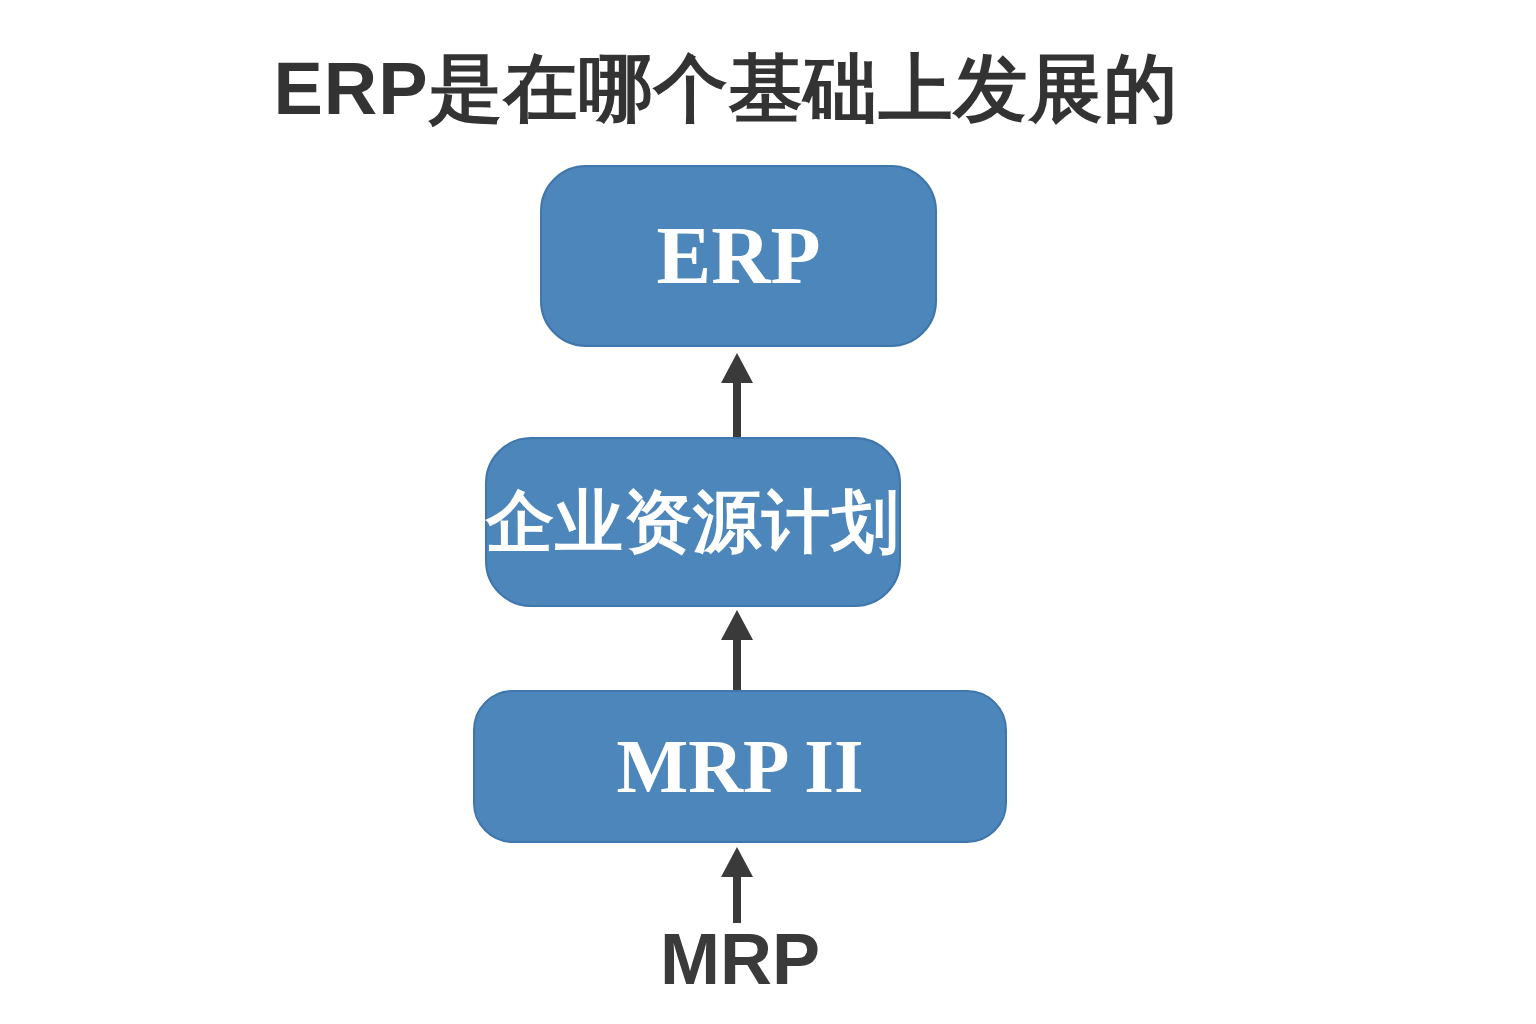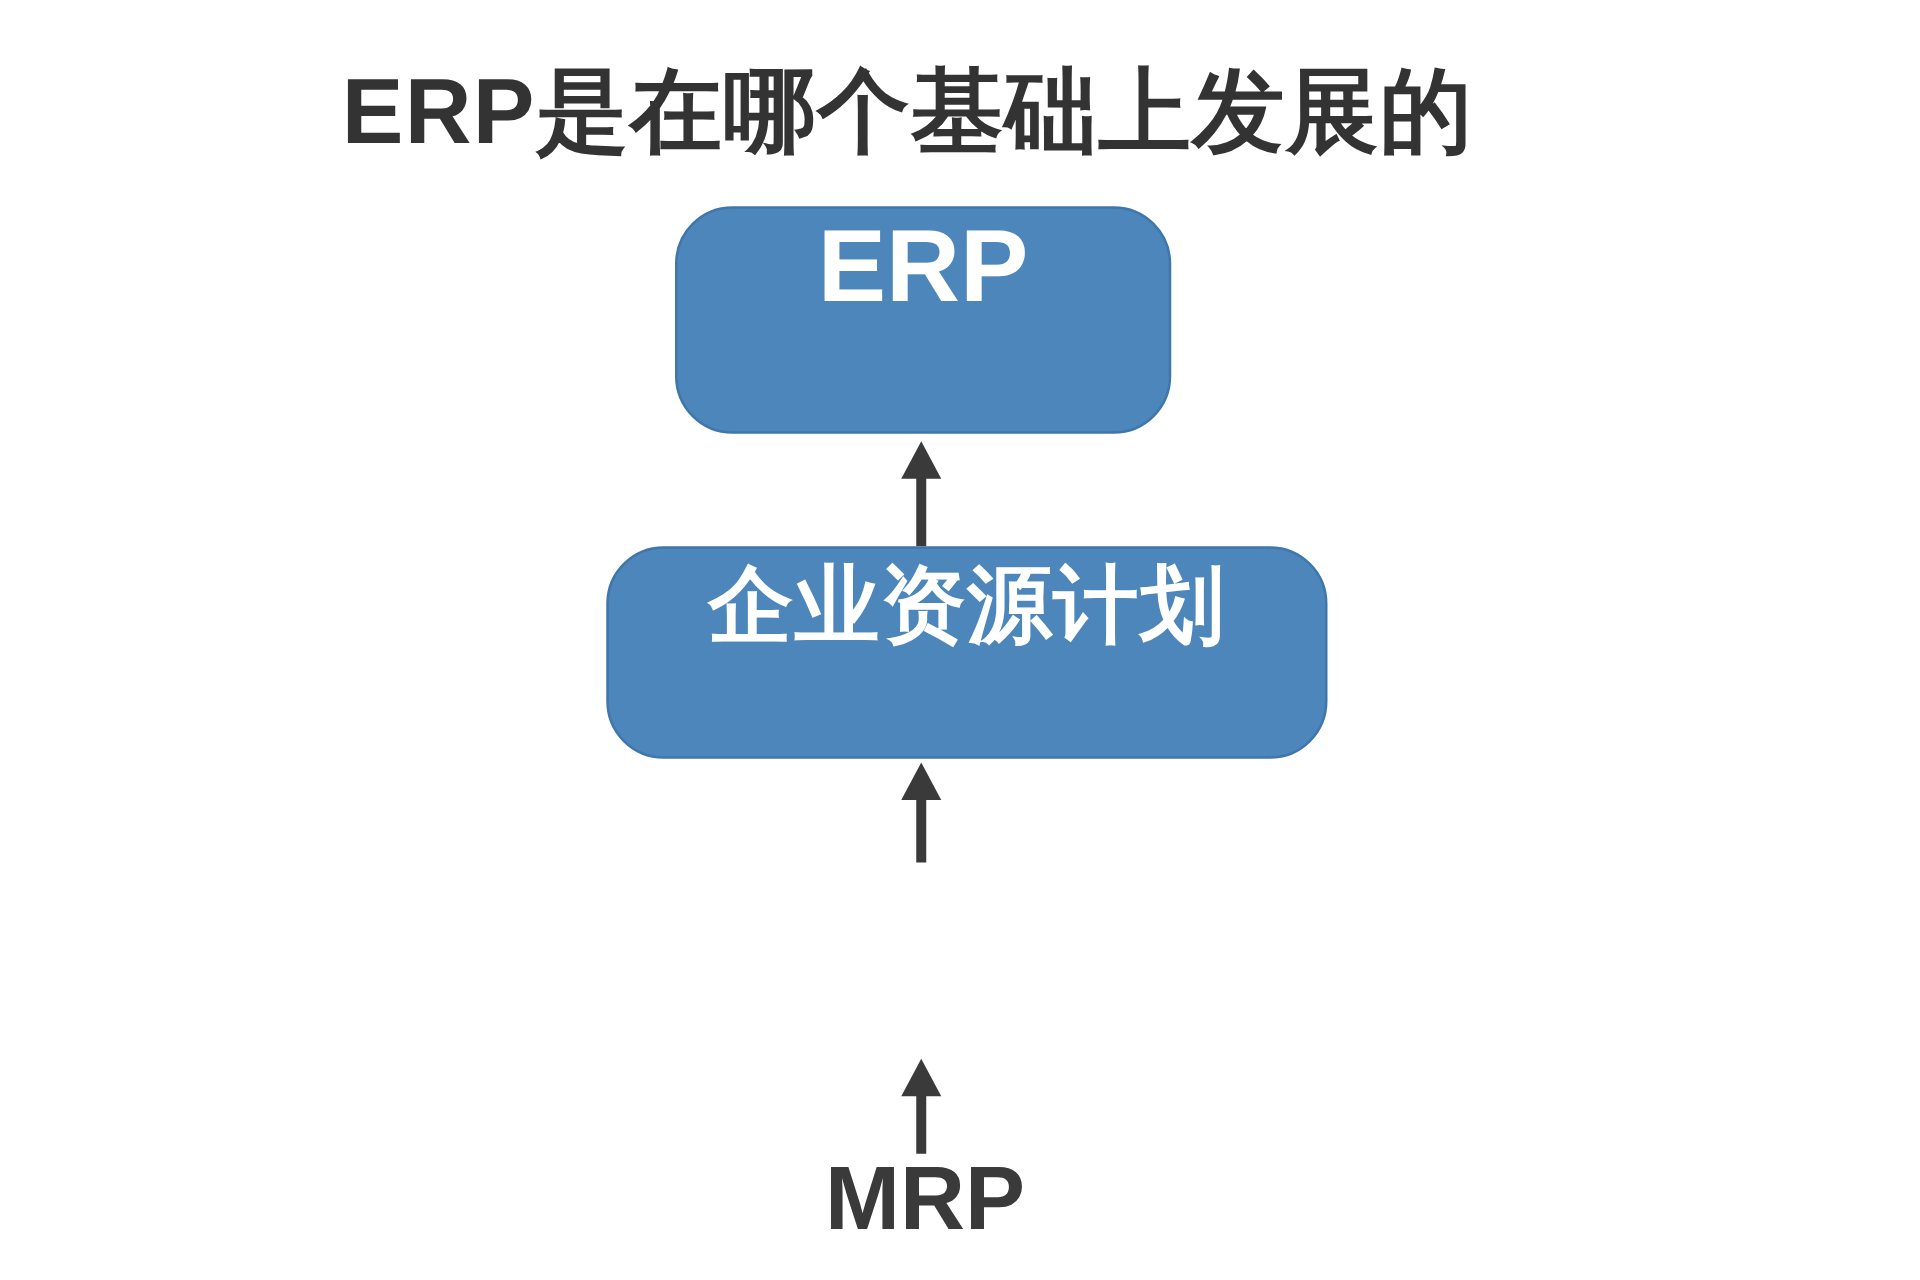--- a/index.html
+++ b/index.html
@@ -32,34 +32,35 @@
     color: var(--title-color);
     white-space: nowrap;
     padding-left: 24px;
   }
   .node {
     position: absolute;
     background: var(--node-fill);
     border: 2px solid var(--node-border);
     color: var(--node-text);
     display: flex;
-    align-items: flex-start;
+    align-items: center;
     justify-content: center;
     font-weight: 700;
     white-space: nowrap;
+    font-family: Liberation Serif, serif;
   }
   .node-erp {
     left: 540px; top: 165px;
     width: 397px; height: 182px;
     border-radius: 46px;
     font-size: 82px;
   }
   .node-qiye {
     left: 485px; top: 437px;
-    width: 577px; height: 170px;
+    width: 416px; height: 170px;
     border-radius: 46px;
     font-size: 68px;
     letter-spacing: 1px;
   }
   .node-mrp2 {
     left: 473px; top: 690px;
     width: 534px; height: 153px;
     border-radius: 40px;
     font-size: 76px;
   }
@@ -101,20 +102,23 @@
 
   <div class="node node-qiye">
     <span>企业资源计划</span>
   </div>
 
   <svg class="arrow arrow-2" width="44" height="84" viewBox="0 0 44 84">
     <line x1="22" y1="82" x2="22" y2="24"></line>
     <polygon points="22,2 38,32 6,32"></polygon>
   </svg>
 
+  <div class="node node-mrp2">
+    <span>MRP II</span>
+  </div>
 
   <svg class="arrow arrow-3" width="44" height="80" viewBox="0 0 44 80">
     <line x1="22" y1="78" x2="22" y2="24"></line>
     <polygon points="22,2 38,32 6,32"></polygon>
   </svg>
 
   <div class="mrp-label">MRP</div>
 
 </div>
 

